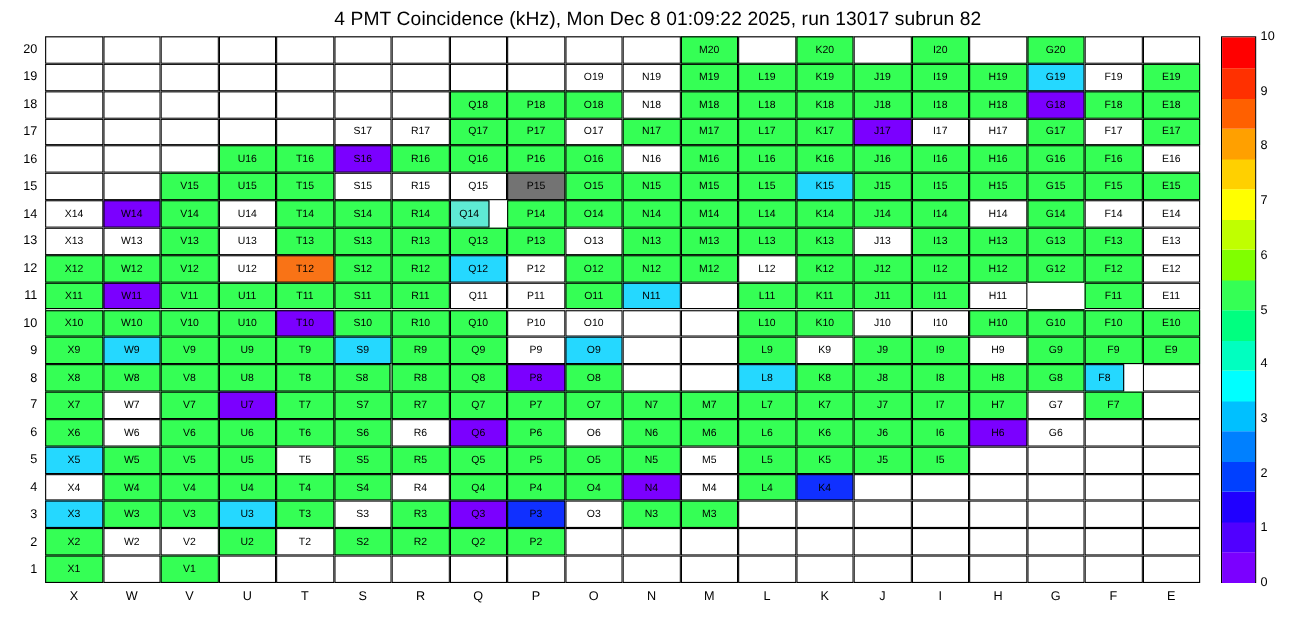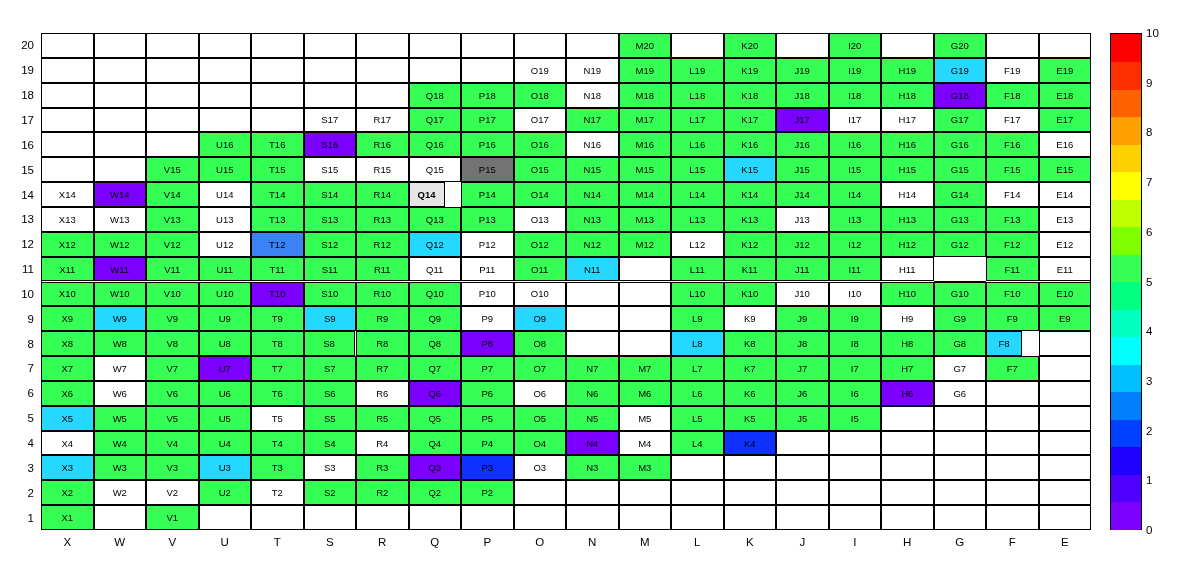--- a/index.html
+++ b/index.html
@@ -44,20 +44,21 @@
   .cseg{position:absolute;left:0;width:100%;}
   .ctick{
     position:absolute;left:1146px;font-size:11.5px;height:12px;line-height:12px;
   }
 </style>
 </head>
 <body>
 
 <div id="root">
 
+  <div id="title">4 PMT Coincidence (kHz), Mon Dec  8 01:09:22 2025, run 13017 subrun 82</div>
 
   <div id="plot">
     <div id="grid"></div>
     <div id="cells-layer">
         <div class="cell" style="left: 0px; top: 0px; width: 52.5px; height: 24.85px; background: rgb(255, 255, 255);"></div>
         <div class="cell" style="left: 52.5px; top: 0px; width: 52.5px; height: 24.85px; background: rgb(255, 255, 255);"></div>
         <div class="cell" style="left: 105px; top: 0px; width: 52.5px; height: 24.85px; background: rgb(255, 255, 255);"></div>
         <div class="cell" style="left: 157.5px; top: 0px; width: 52.5px; height: 24.85px; background: rgb(255, 255, 255);"></div>
         <div class="cell" style="left: 210px; top: 0px; width: 52.5px; height: 24.85px; background: rgb(255, 255, 255);"></div>
         <div class="cell" style="left: 262.5px; top: 0px; width: 52.5px; height: 24.85px; background: rgb(255, 255, 255);"></div>
@@ -175,21 +176,21 @@
         <div class="cell" style="left: 892.5px; top: 124.25px; width: 52.5px; height: 24.85px; background: rgb(53, 255, 85);">G15</div>
         <div class="cell" style="left: 945px; top: 124.25px; width: 52.5px; height: 24.85px; background: rgb(53, 255, 85);">F15</div>
         <div class="cell" style="left: 997.5px; top: 124.25px; width: 52.5px; height: 24.85px; background: rgb(53, 255, 85);">E15</div>
         <div class="cell" style="left: 0px; top: 149.1px; width: 52.5px; height: 24.85px; background: rgb(255, 255, 255);">X14</div>
         <div class="cell" style="left: 52.5px; top: 149.1px; width: 52.5px; height: 24.85px; background: rgb(123, 0, 255);">W14</div>
         <div class="cell" style="left: 105px; top: 149.1px; width: 52.5px; height: 24.85px; background: rgb(53, 255, 85);">V14</div>
         <div class="cell" style="left: 157.5px; top: 149.1px; width: 52.5px; height: 24.85px; background: rgb(255, 255, 255);">U14</div>
         <div class="cell" style="left: 210px; top: 149.1px; width: 52.5px; height: 24.85px; background: rgb(53, 255, 85);">T14</div>
         <div class="cell" style="left: 262.5px; top: 149.1px; width: 52.5px; height: 24.85px; background: rgb(53, 255, 85);">S14</div>
         <div class="cell" style="left: 315px; top: 149.1px; width: 52.5px; height: 24.85px; background: rgb(53, 255, 85);">R14</div>
-        <div class="cell" style="left: 367.5px; top: 149.1px; width: 36px; height: 24.85px; background: #e5e5e5; font-weight: bold;">Q14</div>
+        <div class="cell" style="left: 367.5px; top: 149.1px; width: 36px; height: 24.85px; background: #5eead4;">Q14</div>
         <div class="cell" style="left: 420px; top: 149.1px; width: 52.5px; height: 24.85px; background: rgb(53, 255, 85);">P14</div>
         <div class="cell" style="left: 472.5px; top: 149.1px; width: 52.5px; height: 24.85px; background: rgb(53, 255, 85);">O14</div>
         <div class="cell" style="left: 525px; top: 149.1px; width: 52.5px; height: 24.85px; background: rgb(53, 255, 85);">N14</div>
         <div class="cell" style="left: 577.5px; top: 149.1px; width: 52.5px; height: 24.85px; background: rgb(53, 255, 85);">M14</div>
         <div class="cell" style="left: 630px; top: 149.1px; width: 52.5px; height: 24.85px; background: rgb(53, 255, 85);">L14</div>
         <div class="cell" style="left: 682.5px; top: 149.1px; width: 52.5px; height: 24.85px; background: rgb(53, 255, 85);">K14</div>
         <div class="cell" style="left: 735px; top: 149.1px; width: 52.5px; height: 24.85px; background: rgb(53, 255, 85);">J14</div>
         <div class="cell" style="left: 787.5px; top: 149.1px; width: 52.5px; height: 24.85px; background: rgb(53, 255, 85);">I14</div>
         <div class="cell" style="left: 840px; top: 149.1px; width: 52.5px; height: 24.85px; background: rgb(255, 255, 255);">H14</div>
         <div class="cell" style="left: 892.5px; top: 149.1px; width: 52.5px; height: 24.85px; background: rgb(53, 255, 85);">G14</div>
@@ -212,21 +213,21 @@
         <div class="cell" style="left: 735px; top: 173.95px; width: 52.5px; height: 24.85px; background: rgb(255, 255, 255);">J13</div>
         <div class="cell" style="left: 787.5px; top: 173.95px; width: 52.5px; height: 24.85px; background: rgb(53, 255, 85);">I13</div>
         <div class="cell" style="left: 840px; top: 173.95px; width: 52.5px; height: 24.85px; background: rgb(53, 255, 85);">H13</div>
         <div class="cell" style="left: 892.5px; top: 173.95px; width: 52.5px; height: 24.85px; background: rgb(53, 255, 85);">G13</div>
         <div class="cell" style="left: 945px; top: 173.95px; width: 52.5px; height: 24.85px; background: rgb(53, 255, 85);">F13</div>
         <div class="cell" style="left: 997.5px; top: 173.95px; width: 52.5px; height: 24.85px; background: rgb(255, 255, 255);">E13</div>
         <div class="cell" style="left: 0px; top: 198.8px; width: 52.5px; height: 24.85px; background: rgb(53, 255, 85);">X12</div>
         <div class="cell" style="left: 52.5px; top: 198.8px; width: 52.5px; height: 24.85px; background: rgb(53, 255, 85);">W12</div>
         <div class="cell" style="left: 105px; top: 198.8px; width: 52.5px; height: 24.85px; background: rgb(53, 255, 85);">V12</div>
         <div class="cell" style="left: 157.5px; top: 198.8px; width: 52.5px; height: 24.85px; background: rgb(255, 255, 255);">U12</div>
-        <div class="cell" style="left: 210px; top: 198.8px; width: 52.5px; height: 24.85px; background: #3b82f6;">T12</div>
+        <div class="cell" style="left: 210px; top: 198.8px; width: 52.5px; height: 24.85px; background: #f97316;">T12</div>
         <div class="cell" style="left: 262.5px; top: 198.8px; width: 52.5px; height: 24.85px; background: rgb(53, 255, 85);">S12</div>
         <div class="cell" style="left: 315px; top: 198.8px; width: 52.5px; height: 24.85px; background: rgb(53, 255, 85);">R12</div>
         <div class="cell" style="left: 367.5px; top: 198.8px; width: 52.5px; height: 24.85px; background: rgb(37, 216, 255);">Q12</div>
         <div class="cell" style="left: 420px; top: 198.8px; width: 52.5px; height: 24.85px; background: rgb(255, 255, 255);">P12</div>
         <div class="cell" style="left: 472.5px; top: 198.8px; width: 52.5px; height: 24.85px; background: rgb(53, 255, 85);">O12</div>
         <div class="cell" style="left: 525px; top: 198.8px; width: 52.5px; height: 24.85px; background: rgb(53, 255, 85);">N12</div>
         <div class="cell" style="left: 577.5px; top: 198.8px; width: 52.5px; height: 24.85px; background: rgb(53, 255, 85);">M12</div>
         <div class="cell" style="left: 630px; top: 198.8px; width: 52.5px; height: 24.85px; background: rgb(255, 255, 255);">L12</div>
         <div class="cell" style="left: 682.5px; top: 198.8px; width: 52.5px; height: 24.85px; background: rgb(53, 255, 85);">K12</div>
         <div class="cell" style="left: 735px; top: 198.8px; width: 52.5px; height: 24.85px; background: rgb(53, 255, 85);">J12</div>

